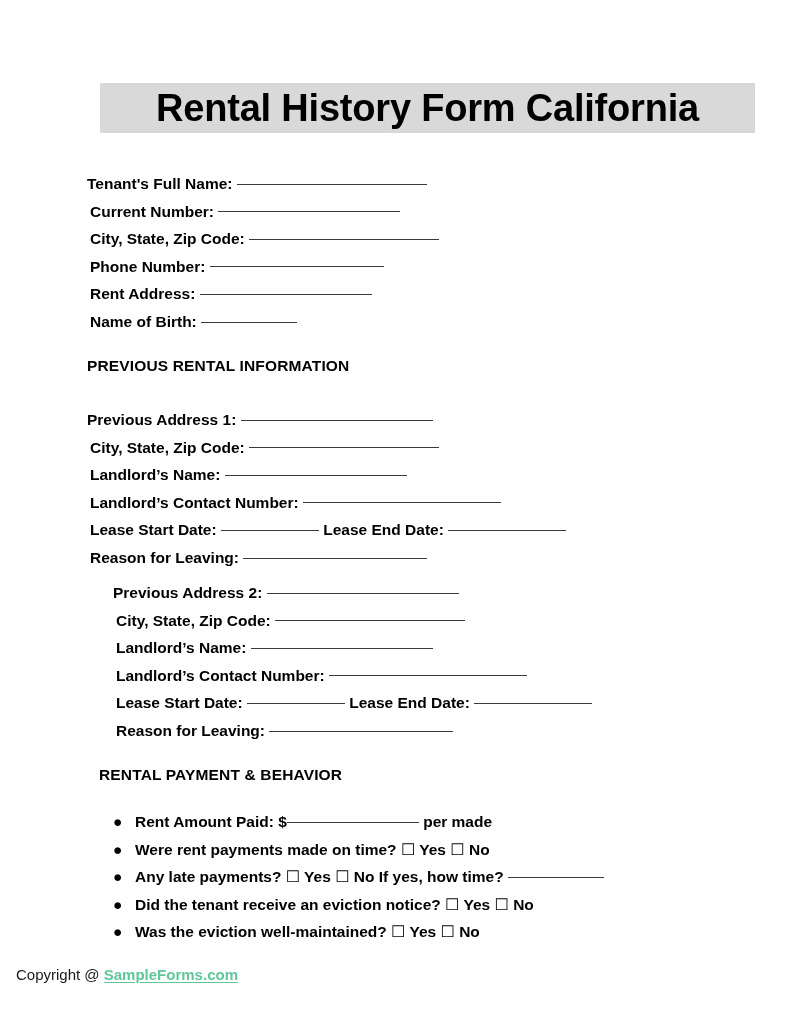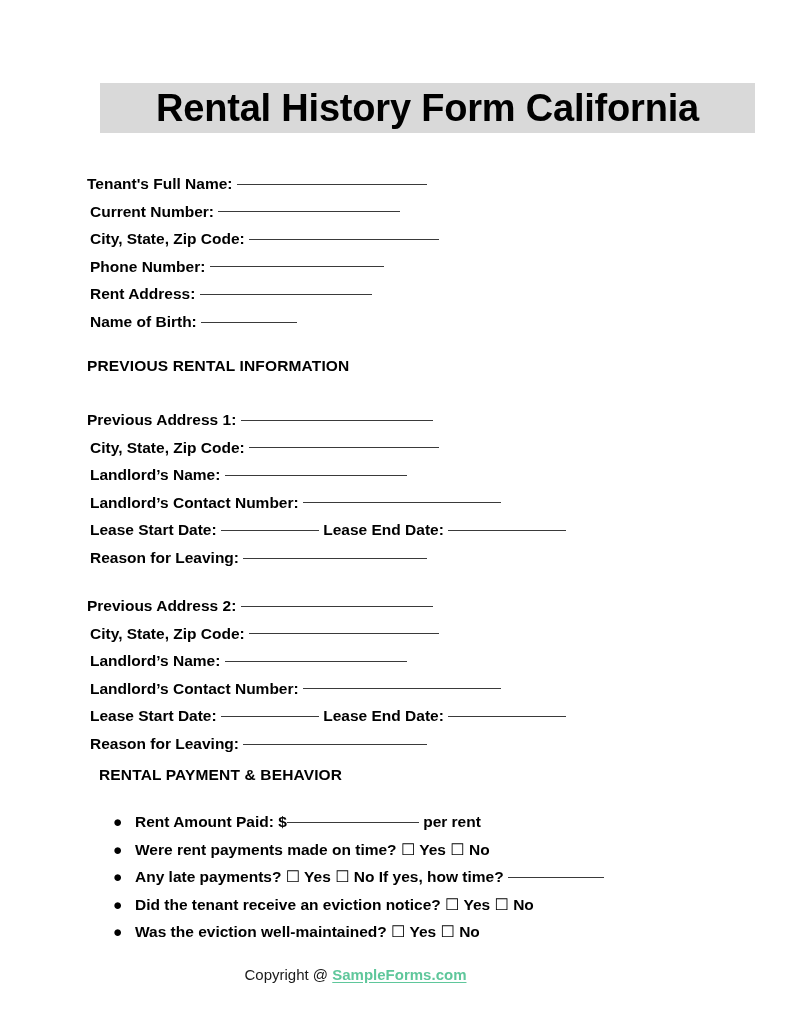--- a/index.html
+++ b/index.html
@@ -107,25 +107,26 @@
     font-weight: normal;
     font-size: 16px;
   }
 
   
   .footer {
     position: absolute;
     left: 0;
     top: 966px;
     width: 802px;
-    text-align: center;
+    text-align: left;
     padding-right: 91px;
     box-sizing: border-box;
     font-size: 15px;
     white-space: nowrap;
+    padding-left: 16px;
   }
   .footer .cr { color: #1a1a1a; }
   .footer .link {
     color: #5fc79b;
     font-weight: bold;
     text-decoration: underline;
     text-underline-offset: 2px;
   }
 </style>
 </head>
@@ -150,33 +151,33 @@
 
   <div class="fields" id="prev-block-0" style="top:388px;margin-top:18px;">
       <div class="frow ind0"><span class="lbl">Previous Address 1:</span><span> </span><span class="rule" style="width: 192px;"></span></div>
       <div class="frow ind1"><span class="lbl">City, State, Zip Code:</span><span> </span><span class="rule" style="width: 190px;"></span></div>
       <div class="frow ind1"><span class="lbl">Landlord’s Name:</span><span> </span><span class="rule" style="width: 182px;"></span></div>
       <div class="frow ind1"><span class="lbl">Landlord’s Contact Number:</span><span> </span><span class="rule" style="width: 198px;"></span></div>
       <div class="frow ind1"><span class="lbl">Lease Start Date:</span><span> </span><span class="rule" style="width: 98px;"></span><span> </span><span class="lbl">Lease End Date:</span><span> </span><span class="rule" style="width: 118px;"></span></div>
       <div class="frow ind1"><span class="lbl">Reason for Leaving:</span><span> </span><span class="rule" style="width: 184px;"></span></div>
     </div>
 
-  <div class="fields" id="prev-block-1" style="top:592px;">
+  <div class="fields" id="prev-block-1" style="top:579px;padding-left:26px;">
       <div class="frow ind0"><span class="lbl">Previous Address 2:</span><span> </span><span class="rule" style="width: 192px;"></span></div>
       <div class="frow ind1"><span class="lbl">City, State, Zip Code:</span><span> </span><span class="rule" style="width: 190px;"></span></div>
       <div class="frow ind1"><span class="lbl">Landlord’s Name:</span><span> </span><span class="rule" style="width: 182px;"></span></div>
       <div class="frow ind1"><span class="lbl">Landlord’s Contact Number:</span><span> </span><span class="rule" style="width: 198px;"></span></div>
       <div class="frow ind1"><span class="lbl">Lease Start Date:</span><span> </span><span class="rule" style="width: 98px;"></span><span> </span><span class="lbl">Lease End Date:</span><span> </span><span class="rule" style="width: 118px;"></span></div>
       <div class="frow ind1"><span class="lbl">Reason for Leaving:</span><span> </span><span class="rule" style="width: 184px;"></span></div>
     </div>
 
   <div class="section-head" style="top:766px;margin-left:12px;">RENTAL PAYMENT &amp; BEHAVIOR</div>
 
   <div class="bullets" id="bullet-list">
-      <div class="bitem"><span class="bullet-dot">●</span><span>Rent Amount Paid: $</span><span class="rule" style="width: 132px;"></span><span> per rent</span></div>
+      <div class="bitem"><span class="bullet-dot">●</span><span>Rent Amount Paid: $</span><span class="rule" style="width: 132px;"></span><span> per made</span></div>
       <div class="bitem"><span class="bullet-dot">●</span><span>Were rent payments made on time? </span><span class="cbox">☐</span><span> Yes </span><span class="cbox">☐</span><span> No</span></div>
       <div class="bitem"><span class="bullet-dot">●</span><span>Any late payments? </span><span class="cbox">☐</span><span> Yes </span><span class="cbox">☐</span><span> No</span><span> If yes, how time? </span><span class="rule" style="width: 96px;"></span></div>
       <div class="bitem"><span class="bullet-dot">●</span><span>Did the tenant receive an eviction notice? </span><span class="cbox">☐</span><span> Yes </span><span class="cbox">☐</span><span> No</span></div>
       <div class="bitem"><span class="bullet-dot">●</span><span>Was the eviction well-maintained? </span><span class="cbox">☐</span><span> Yes </span><span class="cbox">☐</span><span> No</span></div>
     </div>
 
   <div class="footer">
     <span class="cr">Copyright @ </span><a class="link" href="#">SampleForms.com</a>
   </div>
 

